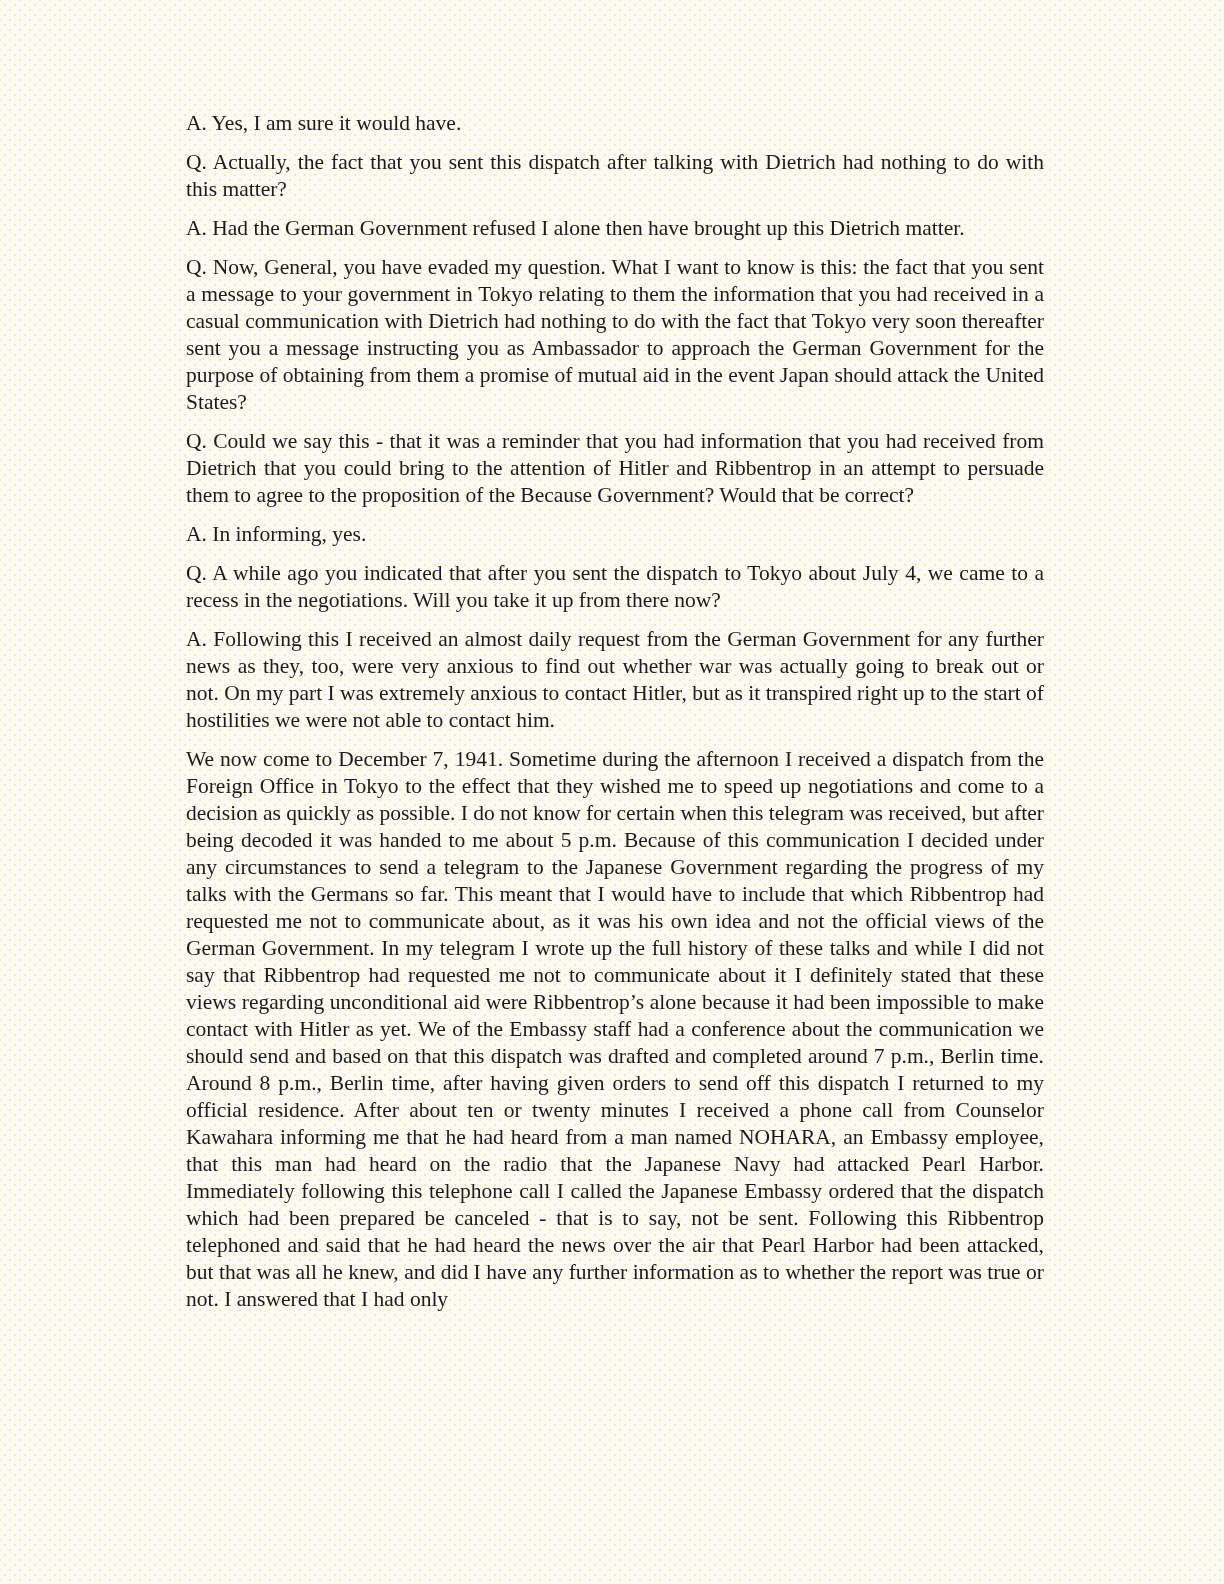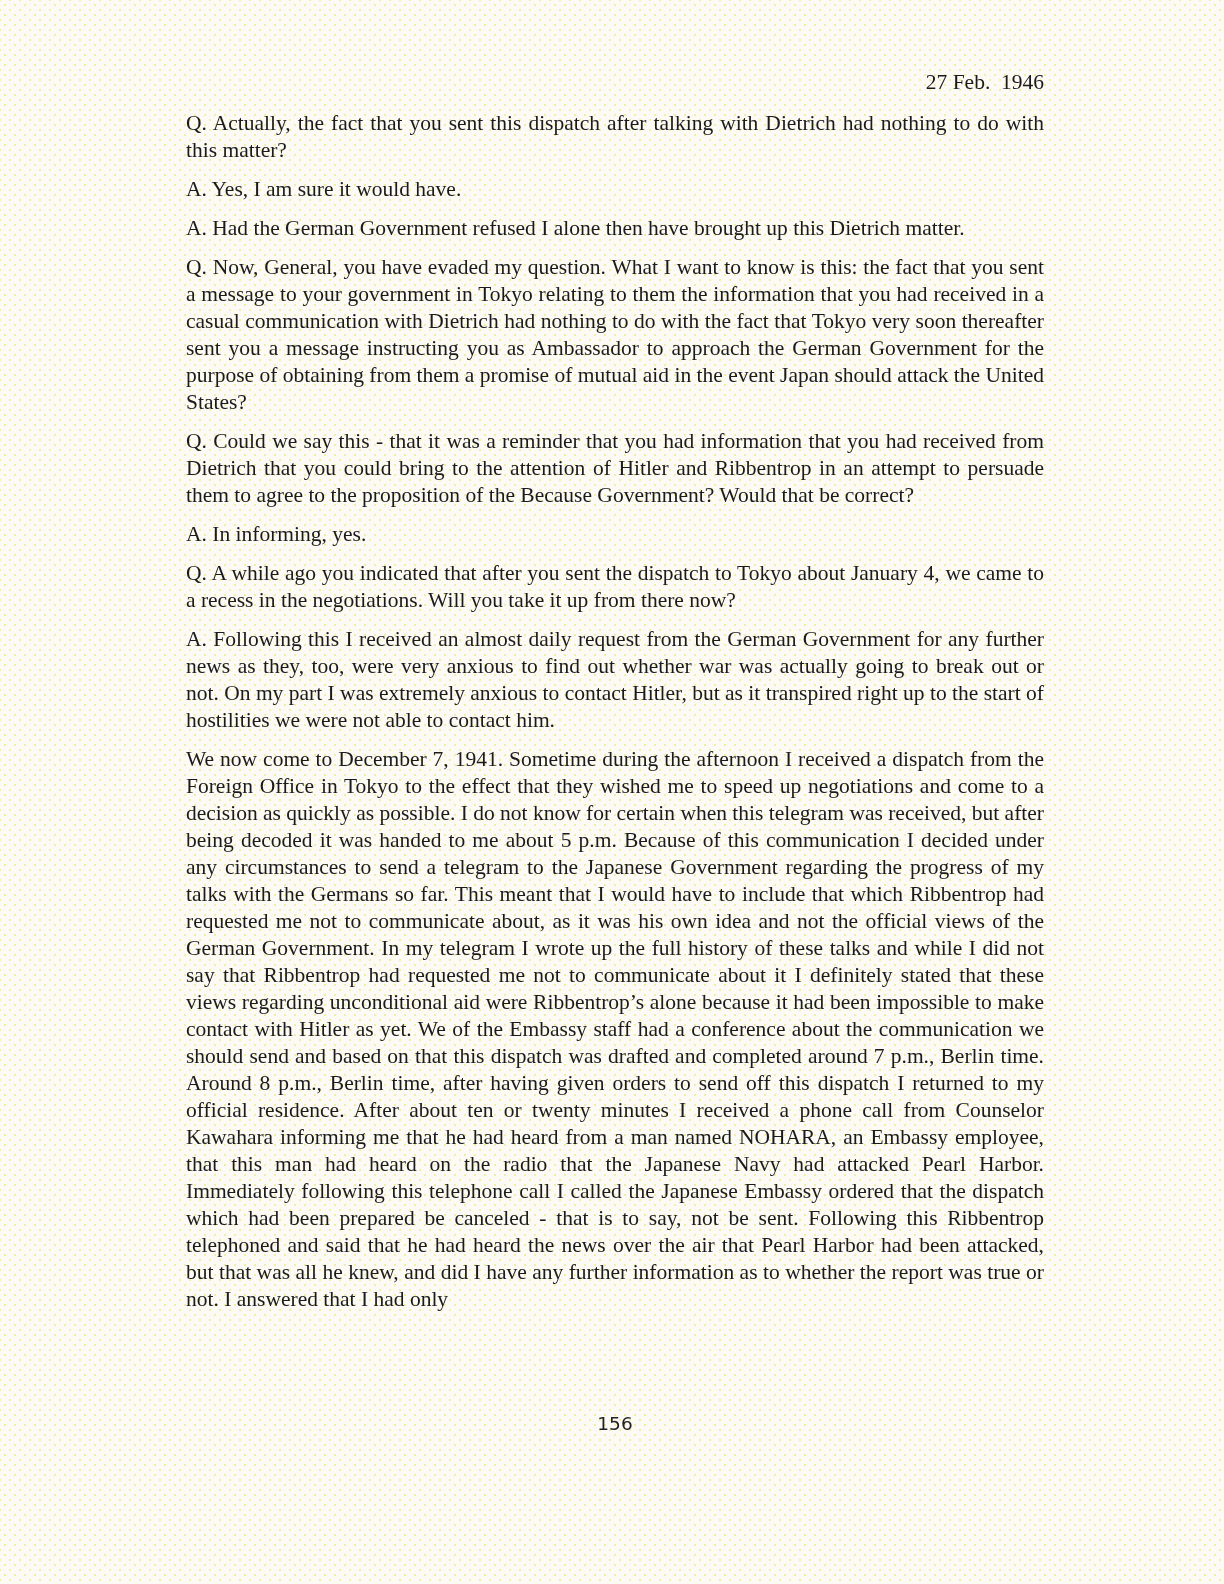--- a/index.html
+++ b/index.html
@@ -56,33 +56,27 @@
     font-family: "DejaVu Sans", sans-serif;
     font-size: 18.5px;
     color: #222;
   }
 </style>
 </head>
 <body>
 
 <div class="page">
 
-  <div class="header">
-    <span>27 Feb.  1946</span>
-  </div>
 
   <div class="body-text">
+    <p>A. Yes, I am sure it would have.</p>
     <p>Q. Actually, the fact that you sent this dispatch after talking with Dietrich had nothing to do with this matter?</p>
-    <p>A. Yes, I am sure it would have.</p>
     <p>A. Had the German Government refused I alone then have brought up this Dietrich matter.</p>
     <p>Q. Now, General, you have evaded my question.  What I want to know is this:  the fact that you sent a message to your government in Tokyo relating to them the information that you had received in a casual communication with Dietrich had nothing to do with the fact that Tokyo very soon thereafter sent you a message instructing you as Ambassador to approach the German Government for the purpose of obtaining from them a promise of mutual aid in the event Japan should attack the United States?</p>
     <p>Q. Could we say this - that it was a reminder that you had information that you had received from Dietrich that you could bring to the attention of Hitler and Ribbentrop in an attempt to persuade them to agree to the proposition of the Because Government?  Would that be correct?</p>
     <p>A. In informing, yes.</p>
-    <p>Q. A while ago you indicated that after you sent the dispatch to Tokyo about January 4, we came to a recess in the negotiations.  Will you take it up from there now?</p>
+    <p>Q. A while ago you indicated that after you sent the dispatch to Tokyo about July 4, we came to a recess in the negotiations.  Will you take it up from there now?</p>
     <p>A. Following this I received an almost daily request from the German Government for any further news as they, too, were very anxious to find out whether war was actually going to break out or not.  On my part I was extremely anxious to contact Hitler, but as it transpired right up to the start of hostilities we were not able to contact him.</p>
     <p>We now come to December 7, 1941.  Sometime during the afternoon I received a dispatch from the Foreign Office in Tokyo to the effect that they wished me to speed up negotiations and come to a decision as quickly as possible.  I do not know for certain when this telegram was received, but after being decoded it was handed to me about 5 p.m.  Because of this communication I decided under any circumstances to send a telegram to the Japanese Government regarding the progress of my talks with the Germans so far.  This meant that I would have to include that which Ribbentrop had requested me not to communicate about, as it was his own idea and not the official views of the German Government.  In my telegram I wrote up the full history of these talks and while I did not say that Ribbentrop had requested me not to communicate about it I definitely stated that these views regarding unconditional aid were Ribbentrop’s alone because it had been impossible to make contact with Hitler as yet.  We of the Embassy staff had a conference about the communication we should send and based on that this dispatch was drafted and completed around 7 p.m., Berlin time.  Around 8 p.m., Berlin time, after having given orders to send off this dispatch I returned to my official residence.  After about ten or twenty minutes I received a phone call from Counselor Kawahara informing me that he had heard from a man named NOHARA, an Embassy employee, that this man had heard on the radio that the Japanese Navy had attacked Pearl Harbor.  Immediately following this telephone call I called the Japanese Embassy ordered that the dispatch which had been prepared be canceled - that is to say, not be sent.  Following this Ribbentrop telephoned and said that he had heard the news over the air that Pearl Harbor had been attacked, but that was all he knew, and did I have any further information as to whether the report was true or not.  I answered that I had only</p>
   </div>
 
-  <div class="footer">
-    <span>156</span>
-  </div>
 
 </div>
 
 </body></html>

